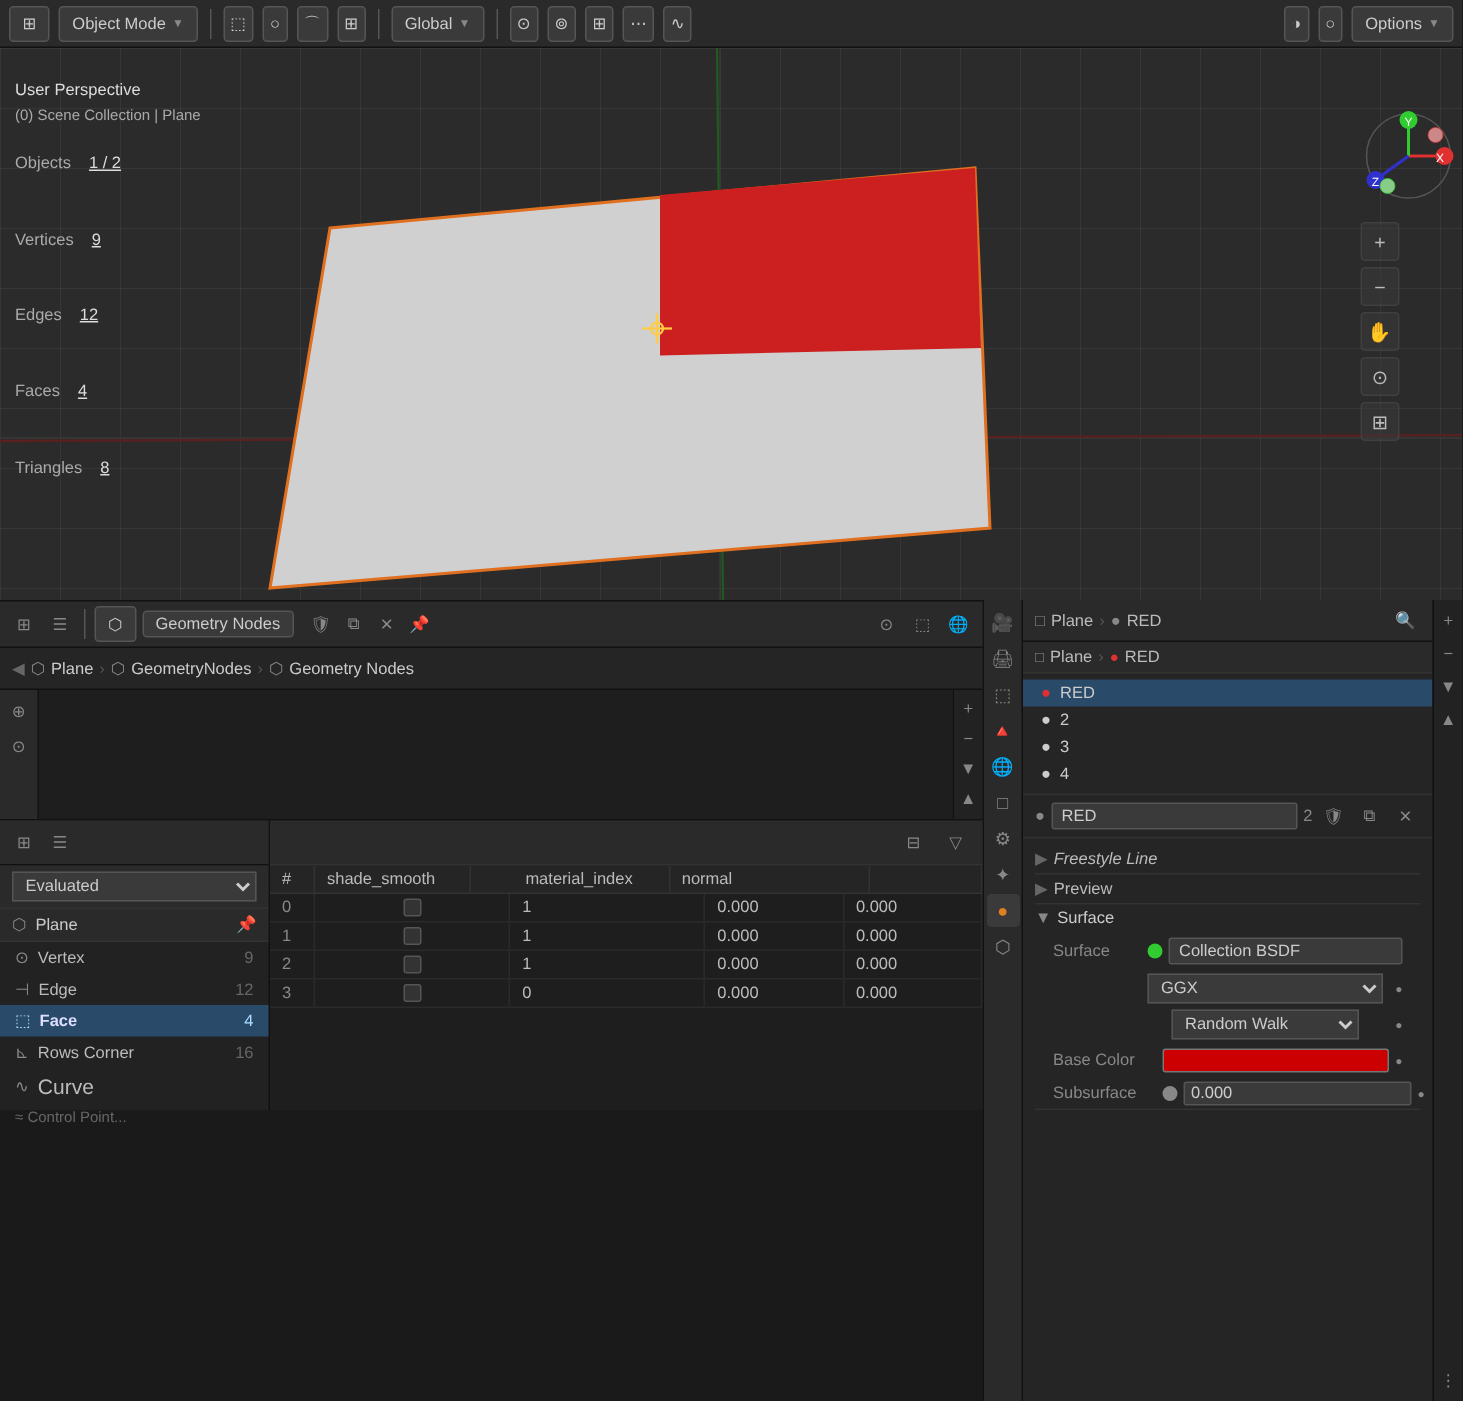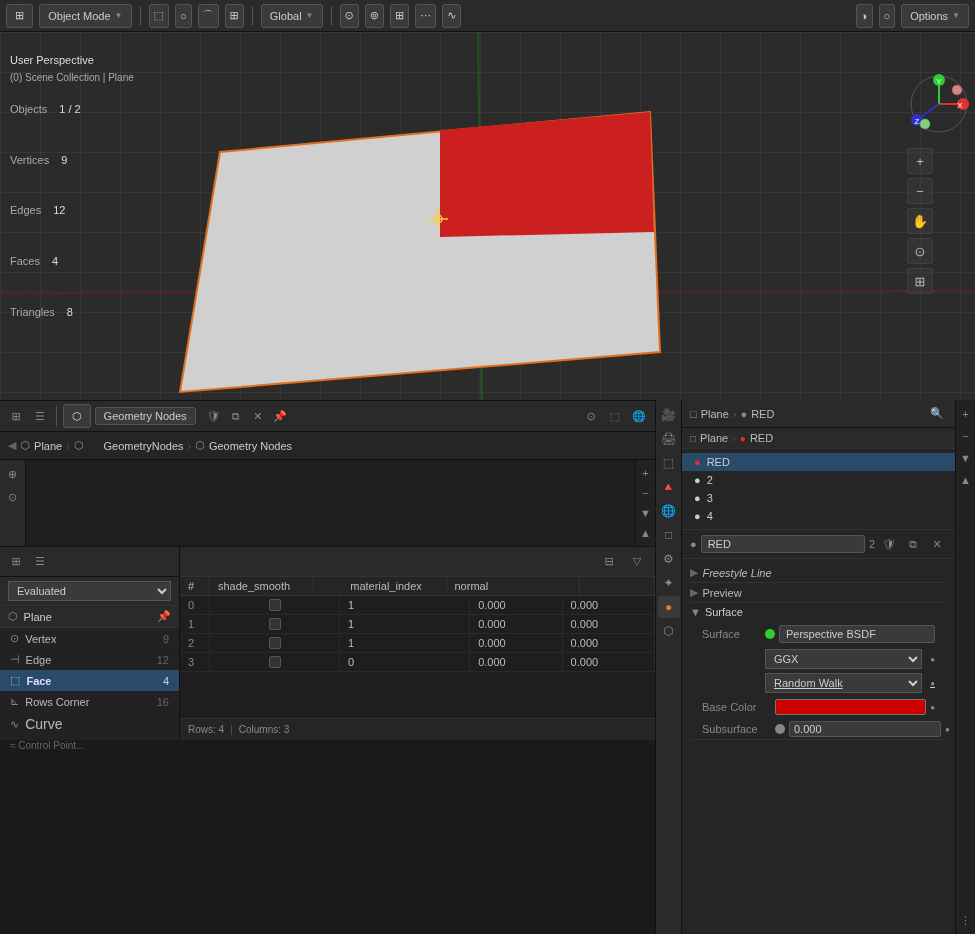--- a/index.html
+++ b/index.html
@@ -24,21 +24,21 @@
       background-image: 
         linear-gradient(rgba(255,255,255,0.05) 1px, transparent 1px),
         linear-gradient(90deg, rgba(255,255,255,0.05) 1px, transparent 1px);
       background-size: 40px 40px;
     }
     .viewport-info { position: absolute; top: 20px; left: 10px; color: #ddd; font-size: 11px; line-height: 1.6; }
     .viewport-info .subtitle { font-size: 10px; color: #aaa; }
     .viewport-stats { position: absolute; top: 36px; left: 10px; color: #ccc; font-size: 11px; line-height: 1.7; }
     .stat-row { display: flex; gap: 12px; margin-top: 32px; }
     .stat-label { color: #aaa; }
-    .stat-val { color: #ddd; }
+    .stat-val { color: #ddd; text-decoration: underline; }
 
     
     .viewport-right-controls {
       position: absolute; right: 4px; top: 40px; display: flex; flex-direction: column; gap: 4px;
     }
     .vp-ctrl-btn {
       width: 26px; height: 26px; background: #3a3a3a88; border: 1px solid #55555566; border-radius: 3px; display: flex; align-items: center; justify-content: center; cursor: pointer; color: #bbb; font-size: 13px;
     }
 
     
@@ -255,21 +255,21 @@
       <div class="icon-btn">⬚</div>
       <div class="icon-btn">🌐</div>
     </div>
 
     <div class="breadcrumb-bar">
       <span style="color:#666;">◀</span>
       <span style="color:#888;">⬡</span>
       <span style="color:#ccc;">Plane</span>
       <span style="color:#555;">›</span>
       <span style="color:#888;">⬡</span>
-      <span style="color:#ccc;margin-left:16px;">GeometryNodes</span>
+      <span style="color:#ccc;">GeometryNodes</span>
       <span style="color:#555;">›</span>
       <span style="color:#888;">⬡</span>
       <span style="color:#ccc;">Geometry Nodes</span>
     </div>
 
     <div style="display:flex;flex:1;overflow:hidden;">
       <div class="node-left-icons">
         <div class="icon-btn">⊕</div>
         <div class="icon-btn">⊙</div>
       </div>
@@ -396,25 +396,20 @@
 
           <div class="ss-row">
             <div class="ss-cell">3</div>
             <div class="ss-cell ss-cell-checkbox" style="flex:1.5;">
                 <div class="cb"></div>
               </div>
             <div class="ss-cell" style="flex:1.5;">0</div>
             <div class="ss-cell" style="flex:1;">0.000</div>
             <div class="ss-cell" style="flex:1;">0.000</div>
           </div>
-        </div>
-        <div class="ss-footer">
-          <span>Rows: 4</span>
-          <span style="margin:0 6px;color:#555;">|</span>
-          <span>Columns: 3</span>
         </div>
       </div>
     </div>
   </div>
 
   <div style="display:flex;width:320px;background:#252525;border-left:1px solid #111;">
 
     <div class="prop-tab-icons">
       <div class="prop-tab-icon">🎥</div>
       <div class="prop-tab-icon">🖨</div>
@@ -490,34 +485,34 @@
 
         <div style="border-bottom:1px solid #333;">
           <div style="display:flex;align-items:center;gap:4px;padding:3px 0;cursor:pointer;">
             <span style="color:#888;">▼</span>
             <span style="color:#ccc;font-size:11px;">Surface</span>
           </div>
           <div style="padding:4px 12px;display:flex;align-items:center;gap:8px;">
             <span style="color:#888;font-size:11px;min-width:55px;">Surface</span>
             <div style="display:flex;align-items:center;gap:4px;flex:1;">
               <span style="width:10px;height:10px;background:#30cc30;border-radius:50%;display:inline-block;"></span>
-              <span style="color:#ccc;font-size:11px;background:#3a3a3a;flex:1;padding:2px 6px;border:1px solid #555;border-radius:2px;cursor:pointer;">Perspective BSDF</span>
+              <span style="color:#ccc;font-size:11px;background:#3a3a3a;flex:1;padding:2px 6px;border:1px solid #555;border-radius:2px;cursor:pointer;">Collection BSDF</span>
             </div>
           </div>
 
           <div style="padding:2px 12px;display:flex;align-items:center;gap:8px;">
             <span style="min-width:55px;"></span>
             <select style="background:#3a3a3a;border:1px solid #555;color:#ccc;font-size:11px;padding:2px 4px;flex:1;">
               <option>GGX</option>
               <option>Multiscatter GGX</option>
             </select>
             <span style="color:#888;font-size:8px;">●</span>
           </div>
 
-          <div style="padding:2px 12px;display:flex;align-items:center;gap:8px;text-decoration:underline;">
+          <div style="padding:2px 12px;display:flex;align-items:center;gap:24px;">
             <span style="min-width:55px;"></span>
             <select style="background:#3a3a3a;border:1px solid #555;color:#ccc;font-size:11px;padding:2px 4px;flex:1;">
               <option>Random Walk</option>
             </select>
             <span style="color:#888;font-size:8px;">●</span>
           </div>
 
           <div style="padding:4px 12px;display:flex;align-items:center;gap:8px;">
             <span style="color:#888;font-size:11px;min-width:65px;">Base Color</span>
             <div style="display:flex;align-items:center;gap:4px;flex:1;">

